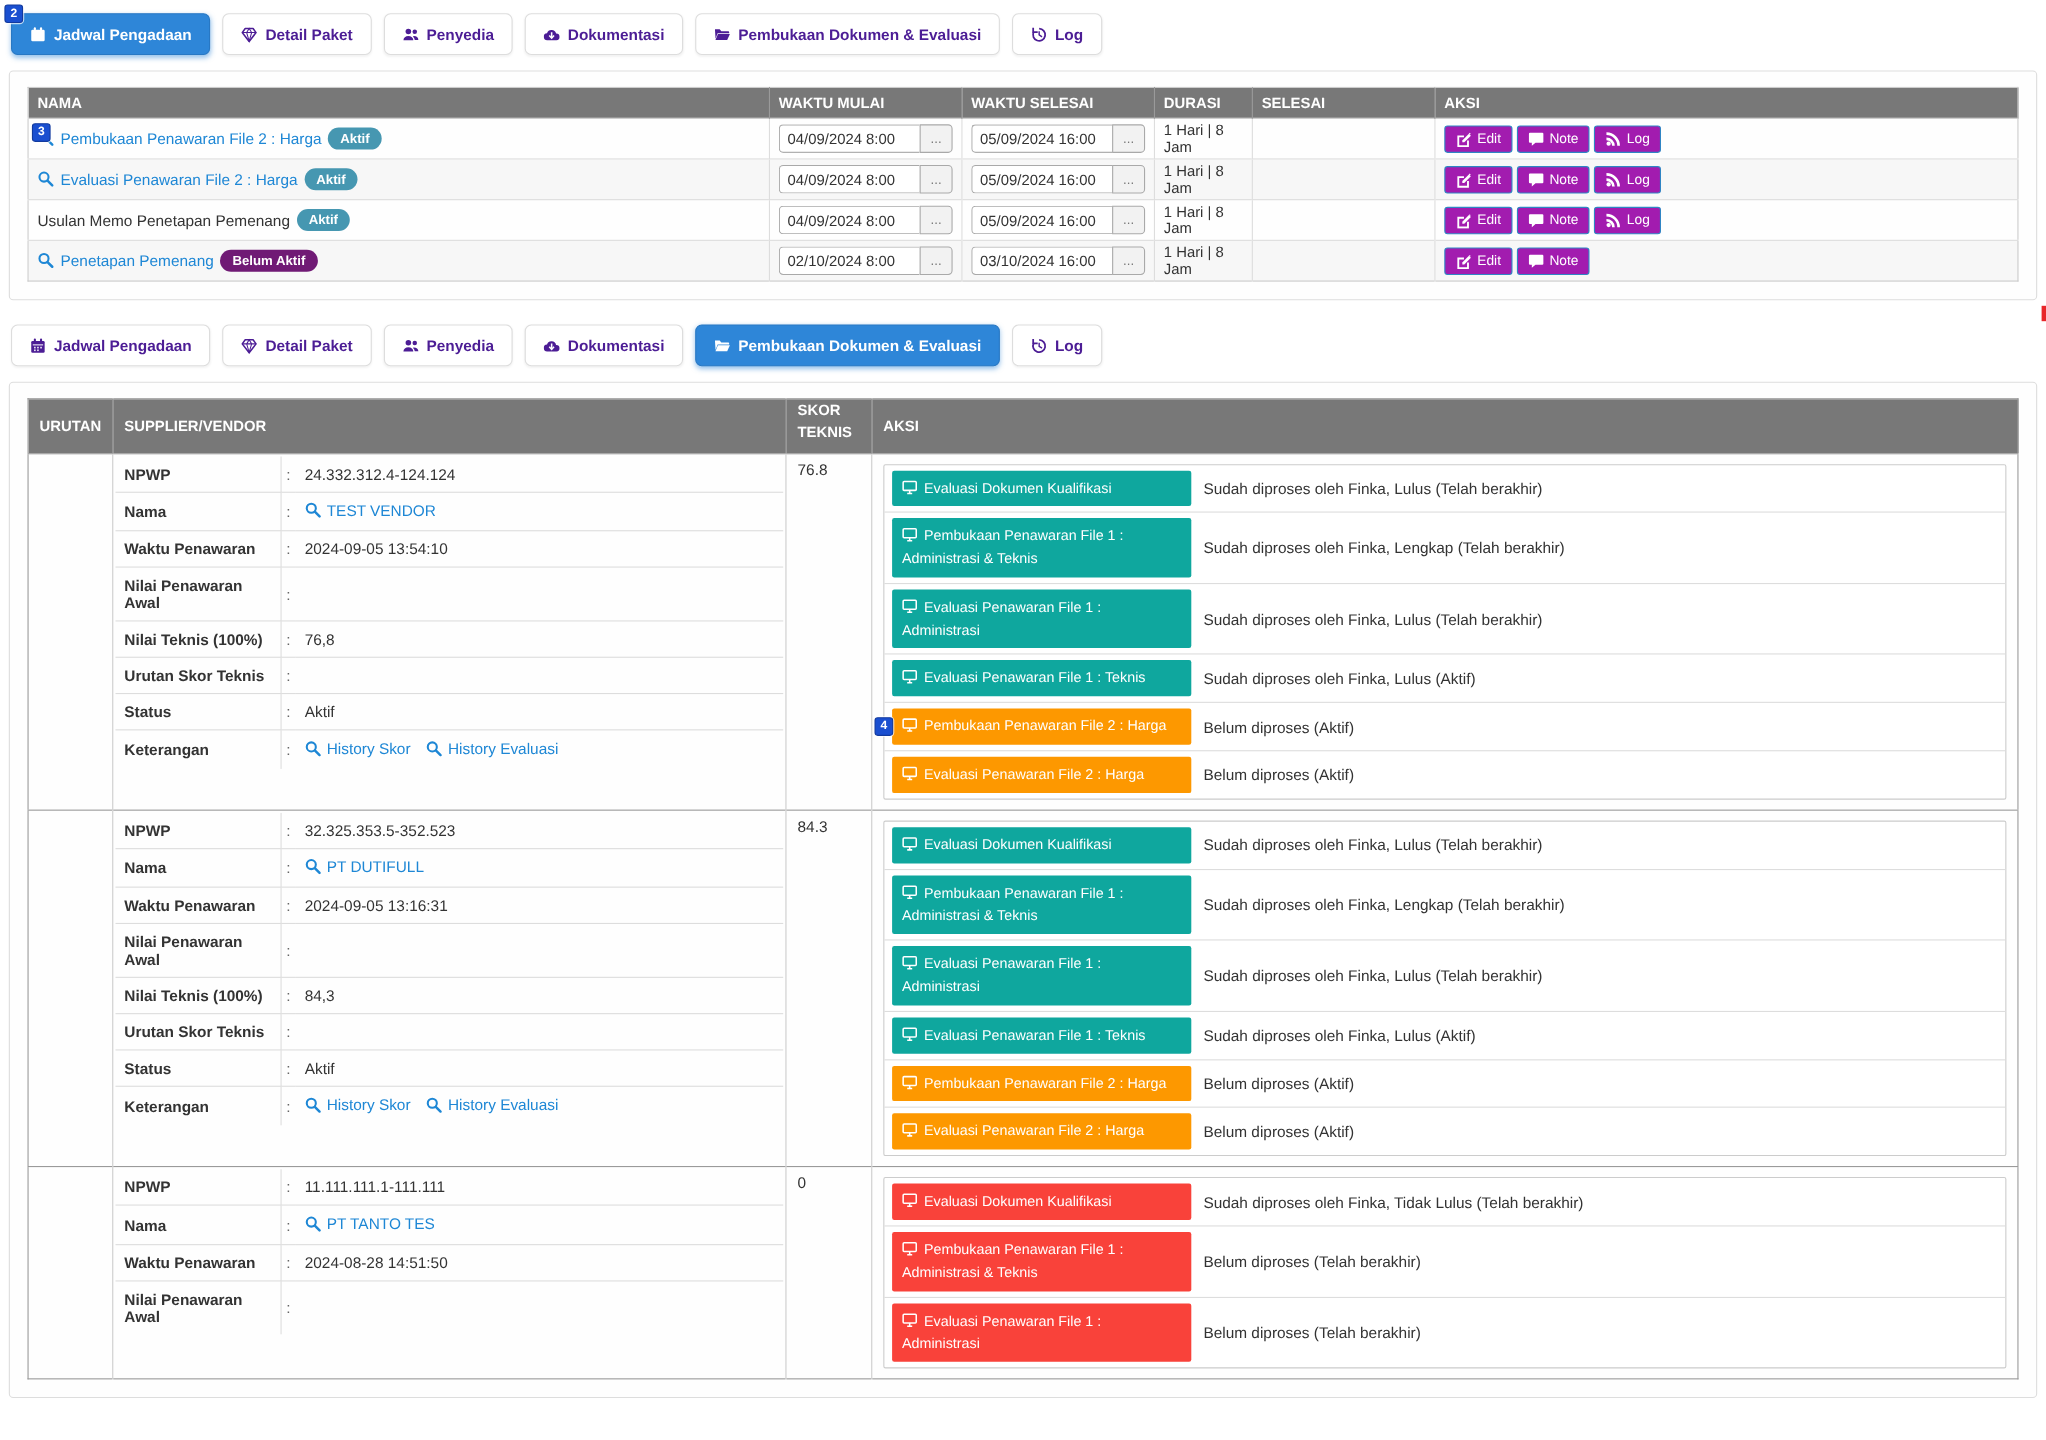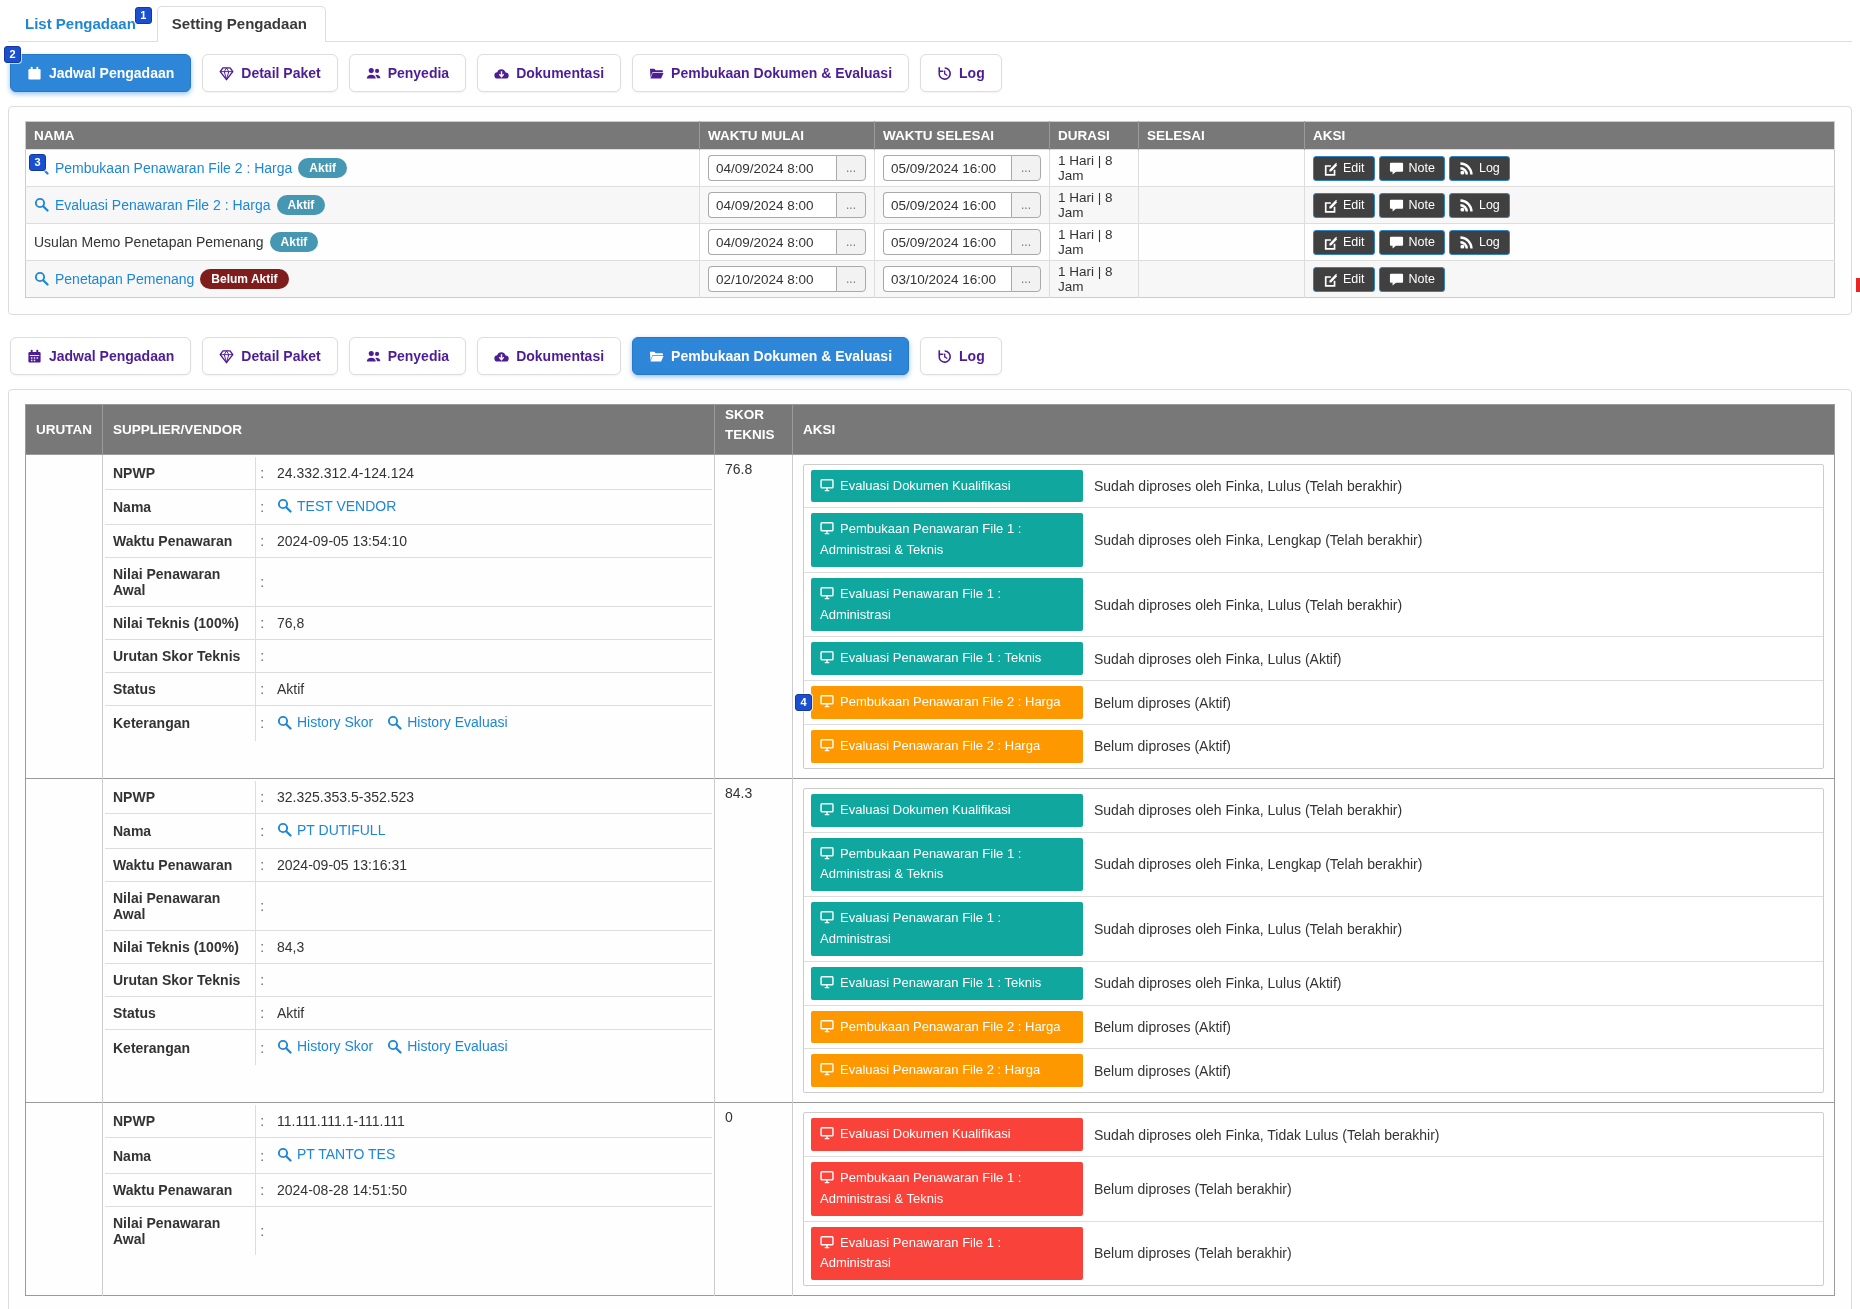--- a/index.html
+++ b/index.html
@@ -50,28 +50,28 @@
   table.sched td { border-top:1px solid #ddd; border-left:1px solid #ddd; padding:3px 8px; vertical-align:middle; }
   table.sched td:first-child { border-left:none; }
   table.sched tr.alt td { background:#f7f7f7; }
   .sname { display:inline-flex; align-items:center; gap:6px; font-size:14px; }
   .sname a { color:#1e87d5; text-decoration:none; }
   .sname .plain { color:#333; }
   .srch-wrap { position:relative; display:inline-flex; width:15px; height:15px; color:#1e87d5; }
   .srch-wrap .numbadge { position:absolute; top:-6px; left:-5px; }
   .pill { display:inline-block; padding:3px 11px; border-radius:11px; color:#fff; font-size:12px; font-weight:bold; line-height:1.2; }
   .pill.aktif { background:#4697b1; }
-  .pill.belum-aktif { background:#7f1d1d; }
+  .pill.belum-aktif { background:#701a75; }
   .dgroup { display:inline-flex; align-items:stretch; margin:2px 0; }
   .dgroup input { width:128px; height:26px; border:1px solid #a9a9a9; border-right:none;
     border-radius:4px 0 0 4px; padding:0 7px; font-size:13.5px; color:#333; font-family:inherit; background:#fff; }
   .dgroup button { width:30px; height:26px; border:1px solid #a9a9a9; border-radius:0 4px 4px 0;
     background:#f2f2f2; color:#777; font-size:12px; cursor:pointer; line-height:1; }
   .abtn { display:inline-flex; align-items:center; gap:5px; padding:4px 9px; margin-right:4px;
-    background:#404040; border:1px solid #2f85c4; border-radius:3px; color:#fff; font-size:12.5px; cursor:pointer; }
+    background:#a21caf; border:1px solid #2f85c4; border-radius:3px; color:#fff; font-size:12.5px; cursor:pointer; }
   .durasi { font-size:13.5px; }
 
   
   table.vend { width:100%; border-collapse:collapse; border:1px solid #9a9a9a; }
   table.vend th { background:#787878; color:#fff; font-size:13.5px; font-weight:bold; text-align:left;
     padding:8px 10px; border-left:1px solid #9a9a9a; vertical-align:middle; }
   table.vend th:first-child { border-left:none; }
   table.vend th.skor-th { width:64px; padding:0 6px 8px 10px; line-height:1.5; }
   table.vend > tbody > tr > td { border-top:1px solid #9a9a9a; border-left:1px solid #ccc; vertical-align:top; }
   table.vend > tbody > tr > td:first-child { border-left:none; }
@@ -101,29 +101,20 @@
   .cbtn.red { background:#f9423a; }
   .act-status { margin-left:11px; font-size:14px; color:#333; }
 
   .edge-mark { position:absolute; right:0; top:278px; width:4px; height:14px; background:#e8262a; }
 </style>
 </head>
 <body>
 
 <div class="page">
 
-  <div class="page-tabs">
-    <a class="ptab">
-      <span>List Pengadaan</span>
-      <span class="numbadge">1</span>
-    </a>
-    <a class="ptab active">
-      <span>Setting Pengadaan</span>
-    </a>
-  </div>
 
   <div class="toolbar" id="toolbar1">
       <span class="numbadge tb-badge">2</span>
       <button class="tbtn active">
         <span class="ic">
           <svg viewBox="0 0 16 16">
             <rect x="1.5" y="3.2" width="13" height="11.3" rx="1.2" fill="currentColor"></rect>
             <rect x="4" y="0.8" width="2" height="3.6" rx="0.9" fill="currentColor"></rect>
             <rect x="10" y="0.8" width="2" height="3.6" rx="0.9" fill="currentColor"></rect>
             <rect x="3" y="6.4" width="10" height="1.1" fill="#fff" opacity=".9"></rect>

